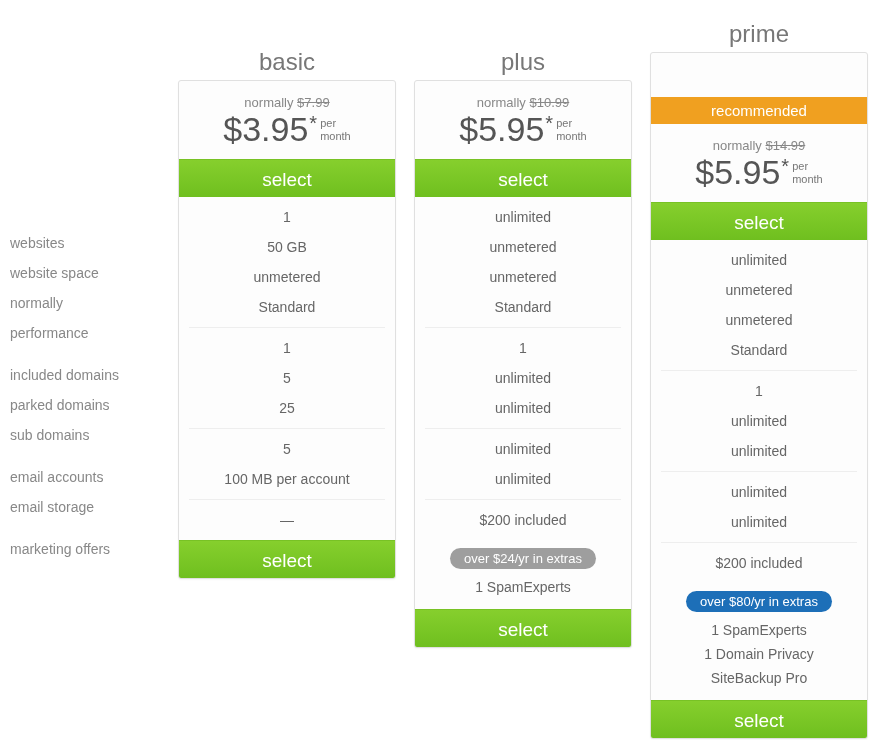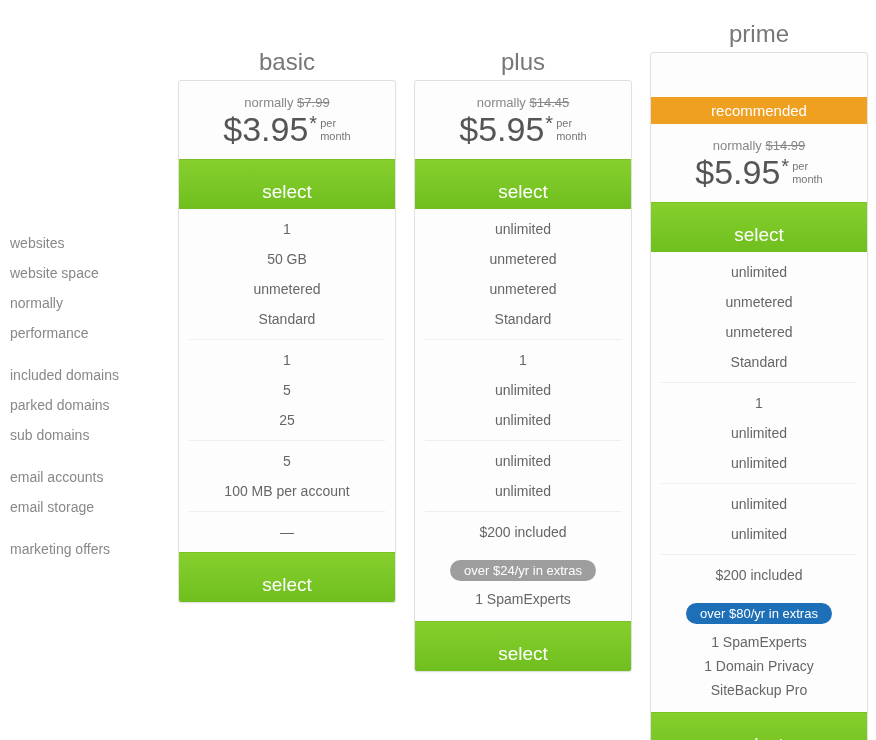--- a/index.html
+++ b/index.html
@@ -94,21 +94,21 @@
     margin-left: 3px;
     margin-top: 7px;
     color: #777;
     font-weight: 300;
   }
   .select-btn {
     background: linear-gradient(#86cf2d, #6fbf1f);
     color: #fff;
     text-align: center;
     font-size: 19px;
-    padding: 21px 0 6px;
+    padding: 9px 0 6px;
     cursor: pointer;
     font-weight: 300;
     border-top: 1px solid #78c225;
   }
   .features {
     padding: 0 10px;
   }
   .feat-group {
     border-bottom: 1px solid #eee;
     padding: 5px 0;
@@ -202,21 +202,21 @@
       </div>
       <div class="select-btn">select</div>
     </div>
   </div>
 
   <div class="plan-col">
     <div style="height:28px"></div>
     <div class="plan-title-outer"><span class="plan-title">plus</span></div>
     <div class="plan">
       <div class="price-block">
-        <div class="normally"><span>normally</span> <span class="old">$14.45</span></div>
+        <div class="normally"><span>normally</span> <span class="old">$10.99</span></div>
         <div class="price-line">
           <span class="price-main">$5.95</span>
             <span class="price-star">*</span>
           <span class="price-per"><span>per</span><br><span>month</span></span>
         </div>
       </div>
       <div class="select-btn">select</div>
       <div class="features">
         <div class="feat-group">
           <div class="feat-row">unlimited</div>

